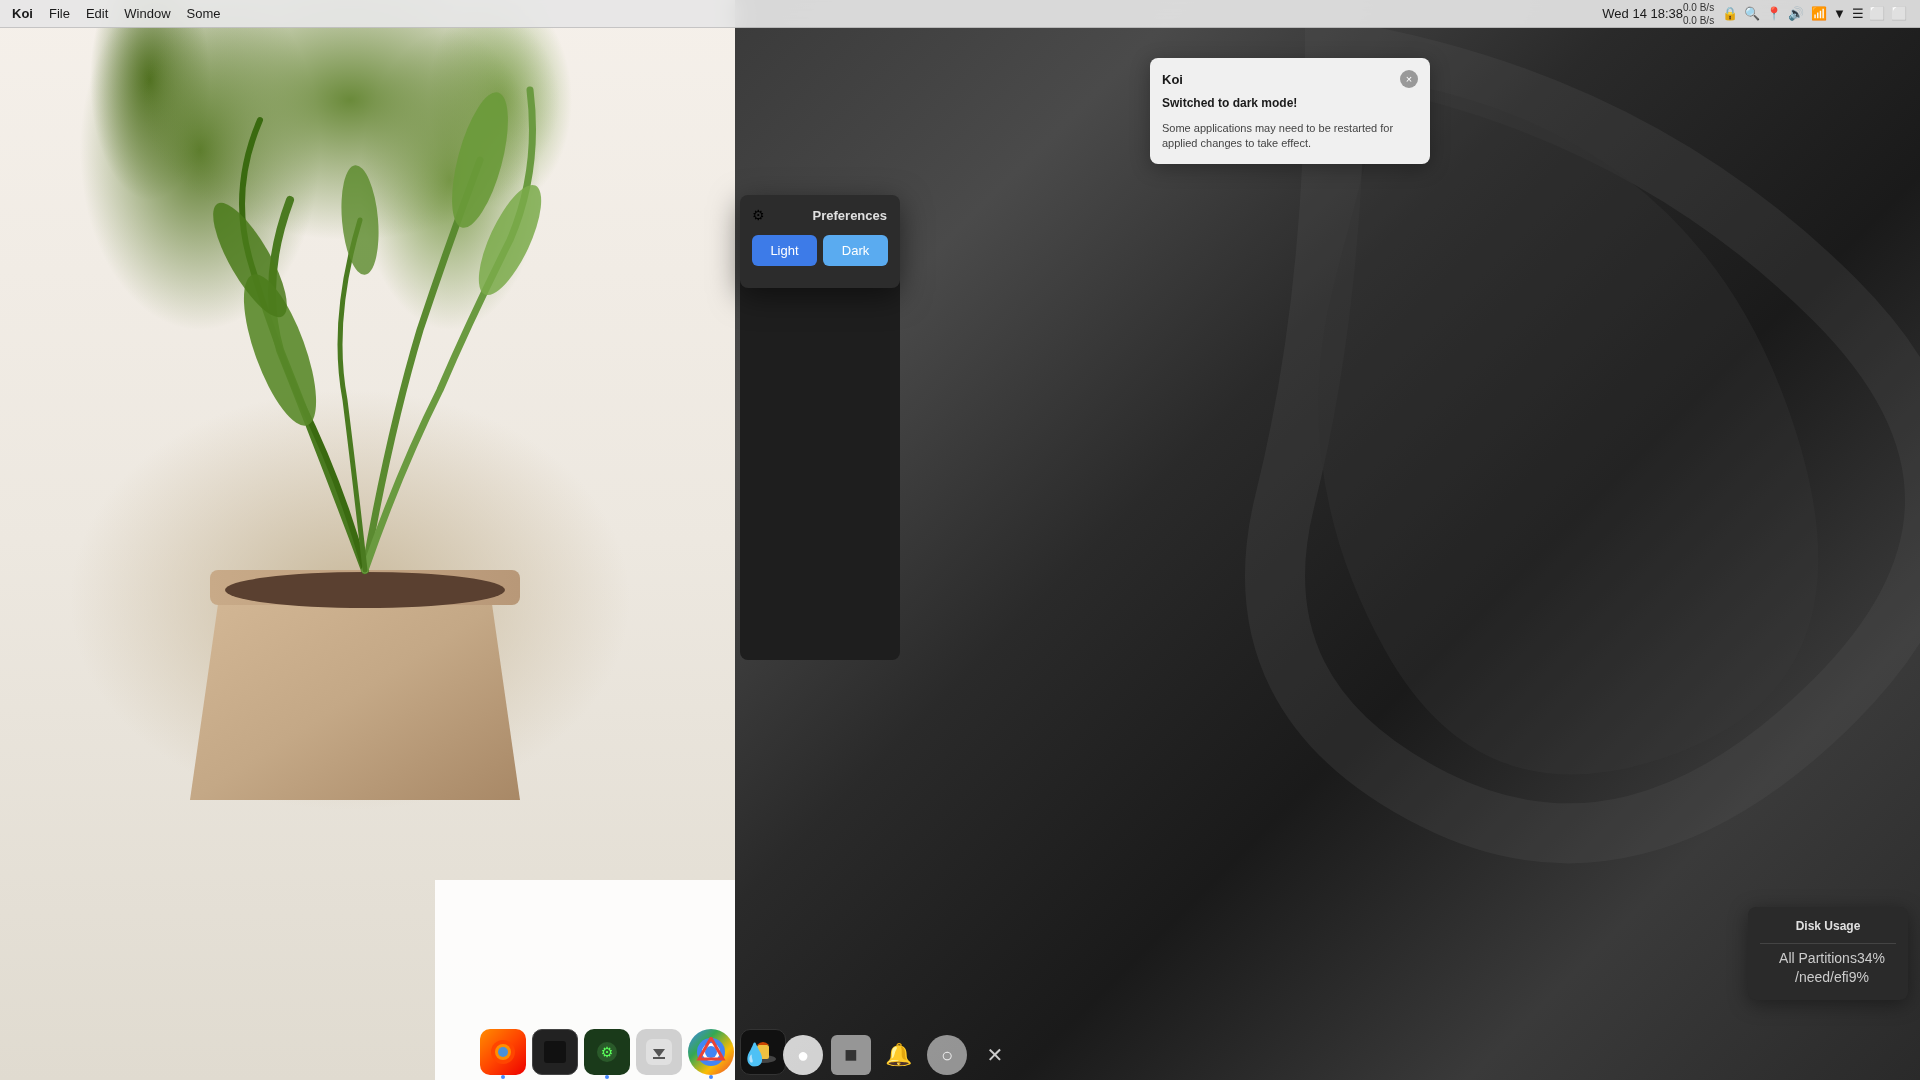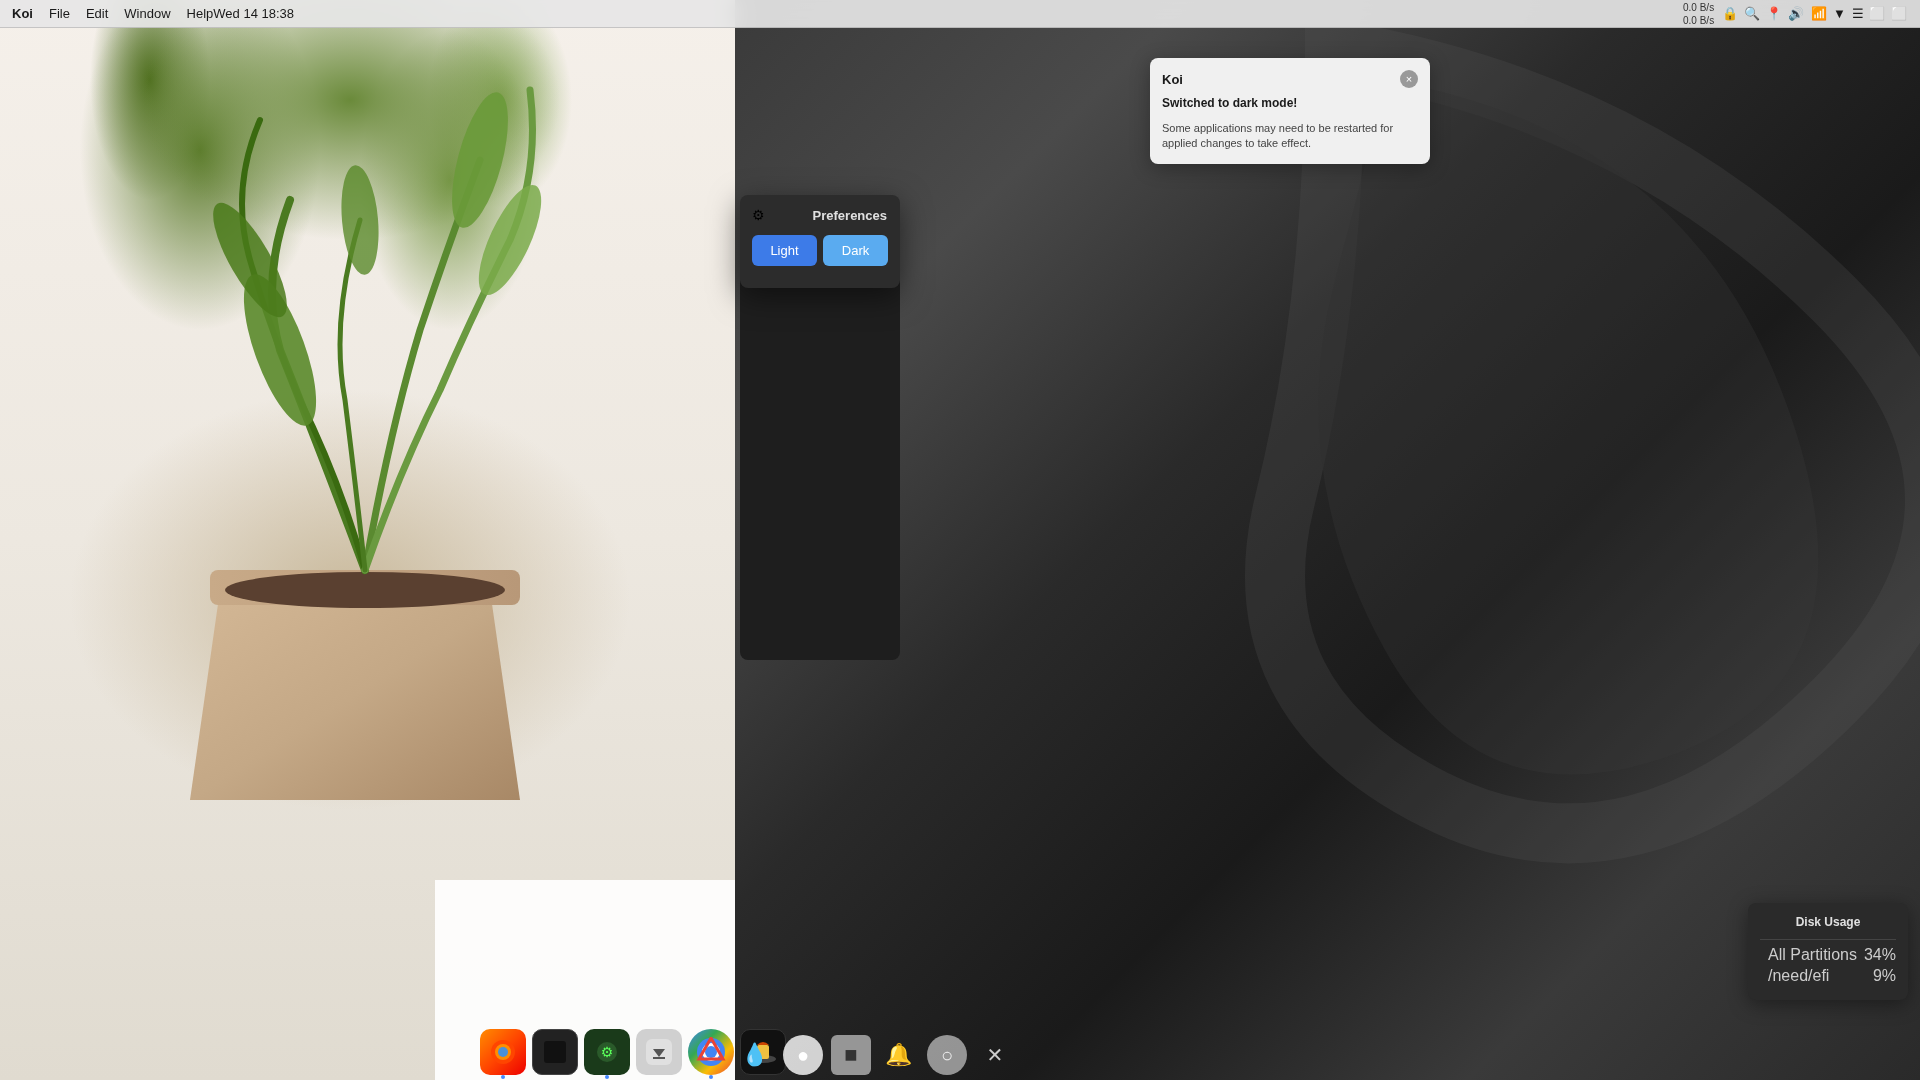--- a/index.html
+++ b/index.html
@@ -105,21 +105,21 @@
     }
 
     .menu-item {
       font-size: 13px;
       color: #1a1a1a;
       cursor: pointer;
     }
 
     .menu-bar-center {
       flex: 1;
-      text-align: left;
+      text-align: right;
       font-size: 13px;
       font-weight: 500;
       color: #1a1a1a;
     }
 
     .menu-bar-right {
       display: flex;
       align-items: center;
       gap: 8px;
       padding-right: 12px;
@@ -403,22 +403,22 @@
       height: 18px;
     }
 
     .disk-legend {
       border-top: 1px solid #444;
       padding-top: 6px;
     }
 
     .disk-legend-item {
       display: flex;
-      justify-content: space-between;
-      font-size: 16px;
+      justify-content: center;
+      font-size: 14px;
       color: #ccc;
       margin-bottom: 3px;
       margin-left: 8px;
     }
 
     
     .net-speed {
       display: flex;
       flex-direction: column;
       align-items: flex-end;
@@ -492,21 +492,21 @@
     </div>
   </div>
 </div>
 
 <div class="menu-bar">
   <div class="menu-bar-left">
     <span class="app-name">Koi</span>
     <span class="menu-item">File</span>
     <span class="menu-item">Edit</span>
     <span class="menu-item">Window</span>
-    <span class="menu-item">Help</span>
+    <span class="menu-item">Some</span>
   </div>
   <div class="menu-bar-center">Wed 14  18:38</div>
   <div class="menu-bar-right">
     <div class="net-speed">
       <span>0.0 B/s</span>
       <span>0.0 B/s</span>
     </div>
     <div class="status-icons">
       <span class="status-icon-item">🔒</span>
       <span class="status-icon-item">🔍</span>

